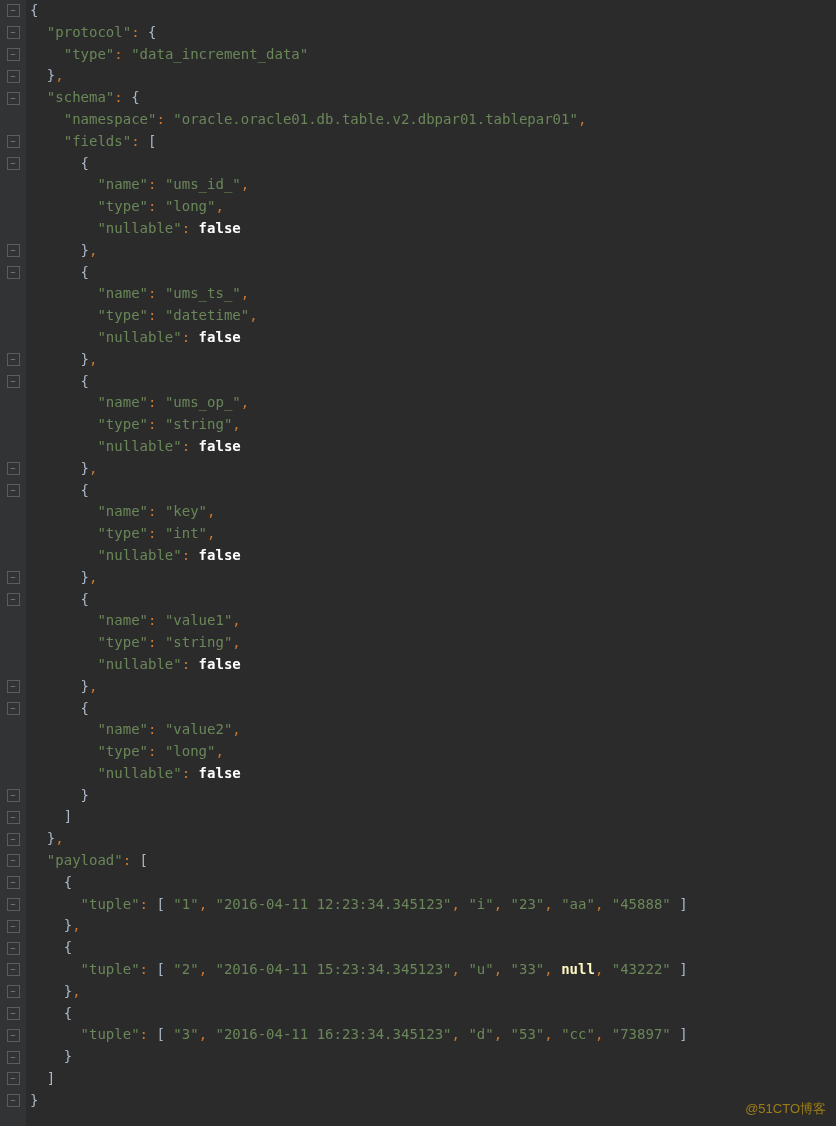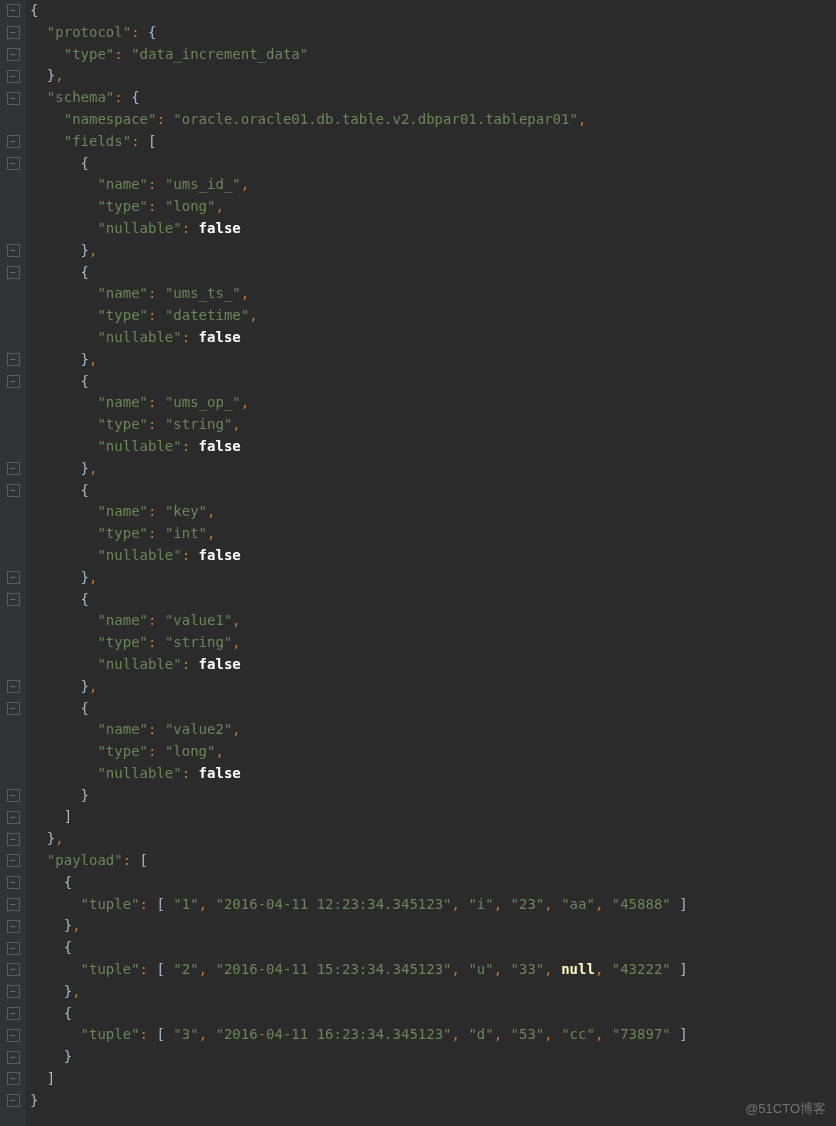--- a/index.html
+++ b/index.html
@@ -9,21 +9,21 @@
 .fold{width:11px;height:11px;border:1px solid #5a5d60;display:flex;align-items:center;justify-content:center;color:#808386;font-size:9px;line-height:9px;cursor:pointer;background:#313335}
 .code{padding:0 0 0 4px;white-space:pre;flex:1;overflow:hidden}
 .t-brace{color:#a9b7c6}
 .t-key{color:#6a8759}
 .t-str{color:#6a8759}
 .t-punc{color:#cc7832}
 .t-bool{color:#ffffff;font-weight:bold}
 .t-null{color:#fef9c3;font-weight:bold}
 .t-comma{color:#cc7832}
 .t-bracket{color:#a9b7c6}
-.watermark{position:absolute;bottom:6px;right:10px;color:#a3a3a3;font-size:13px;font-family:Arial,sans-serif;opacity:.6}
+.watermark{position:absolute;bottom:6px;right:10px;color:#eab308;font-size:13px;font-family:Arial,sans-serif;opacity:.6}
 </style>
 </head>
 <body>
 
 <div class="editor">
   <div class="gutter">
     <div class="gut-line">
         <span class="fold">−</span>
       </div>
     <div class="gut-line">

